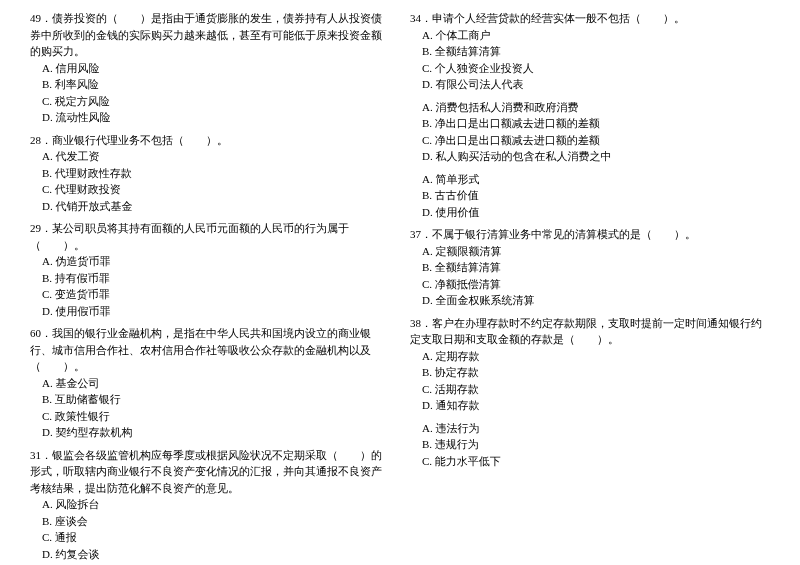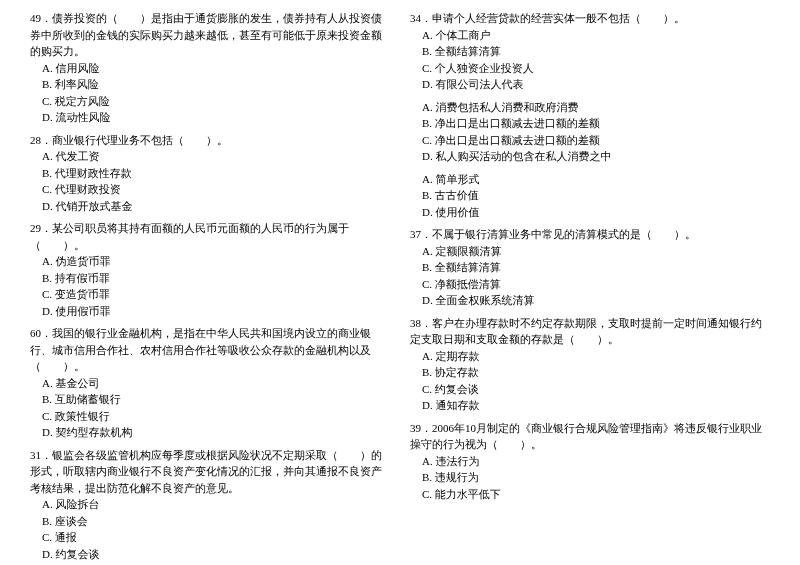--- a/index.html
+++ b/index.html
@@ -98,23 +98,22 @@
         <span class="question-text">37．不属于银行清算业务中常见的清算模式的是（　　）。</span>
         <span class="option">A. 定额限额清算</span>
         <span class="option">B. 全额结算清算</span>
         <span class="option">C. 净额抵偿清算</span>
         <span class="option">D. 全面金权账系统清算</span>
       </div>
       <div class="question">
         <span class="question-text">38．客户在办理存款时不约定存款期限，支取时提前一定时间通知银行约定支取日期和支取金额的存款是（　　）。</span>
         <span class="option">A. 定期存款</span>
         <span class="option">B. 协定存款</span>
-        <span class="option">C. 约复会谈</span>
+        <span class="option">C. 活期存款</span>
         <span class="option">D. 通知存款</span>
       </div>
       <div class="question">
-        <span class="question-text">39．2006年10月制定的《商业银行合规风险管理指南》将违反银行业职业操守的行为视为（　　）。</span>
         <span class="option">A. 违法行为</span>
         <span class="option">B. 违规行为</span>
         <span class="option">C. 能力水平低下</span>
       </div>
     </div>
 </div>
 
 </body></html>

